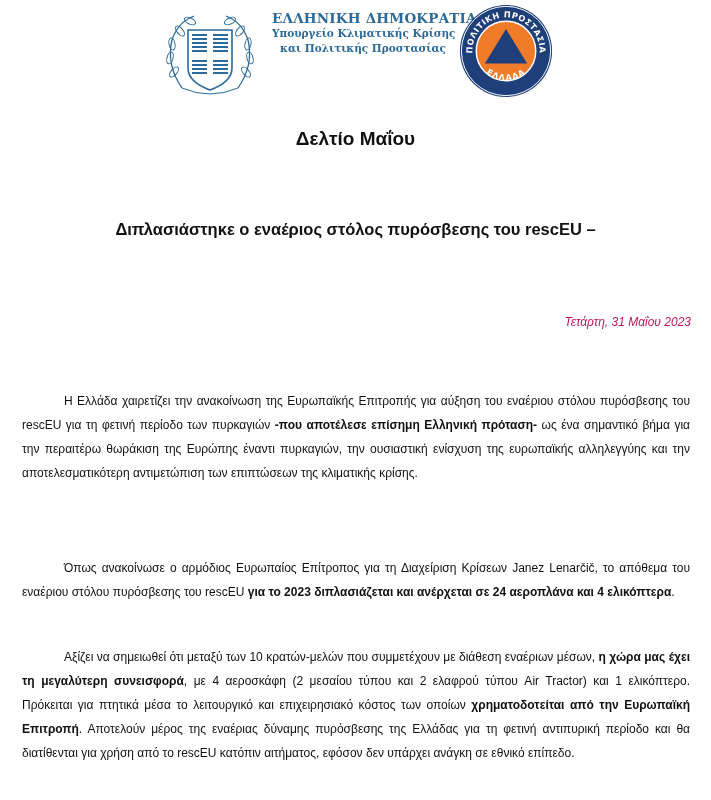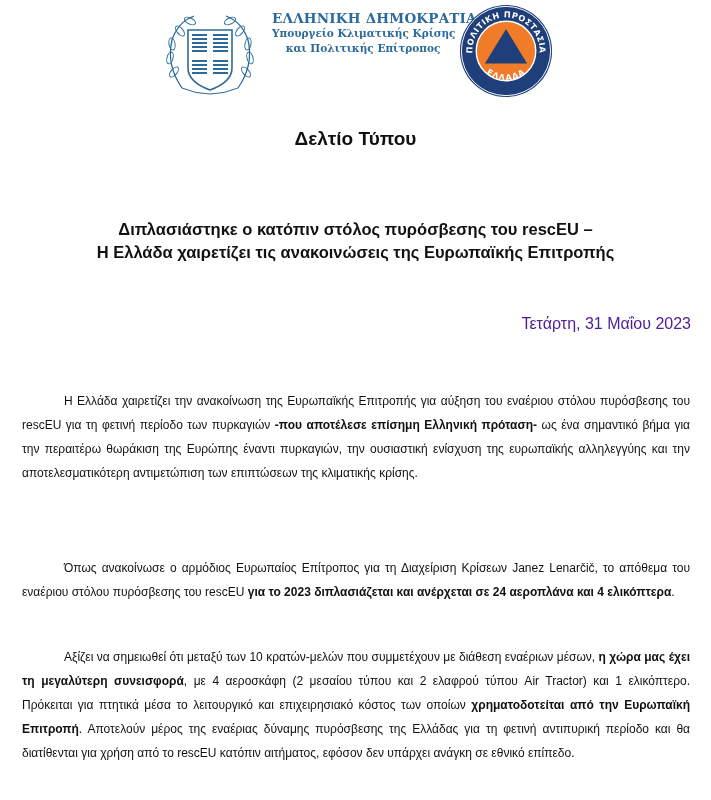--- a/index.html
+++ b/index.html
@@ -5,21 +5,21 @@
   html, body { margin: 0; padding: 0; background: #ffffff; }
   body { width: 711px; height: 800px; overflow: hidden; position: relative; font-family: "DejaVu Sans", "Liberation Sans", sans-serif; color: #1a1a1a; }
   .header { position: absolute; top: 0; left: 0; width: 711px; height: 110px; }
   .emblem { position: absolute; left: 160px; top: 10px; width: 100px; height: 90px; }
   .agency { position: absolute; left: 458px; top: 3px; width: 96px; height: 96px; }
   .gov-text { position: absolute; left: 272px; top: 10px; width: 182px; text-align: center; font-family: "DejaVu Serif", "Liberation Serif", serif; color: #2b6a9b; }
   .gov-title { font-size: 13.5px; font-weight: bold; letter-spacing: 0.2px; white-space: nowrap; }
   .gov-ministry { font-size: 10.5px; font-weight: bold; line-height: 15px; white-space: nowrap; }
   .doc-type { position: absolute; top: 128px; left: 0; width: 711px; text-align: center; font-family: "Liberation Sans", sans-serif; font-weight: bold; font-size: 19px; color: #111; }
   .headline { position: absolute; top: 218px; left: 0; width: 711px; text-align: center; font-family: "Liberation Sans", sans-serif; font-weight: bold; font-size: 16.5px; line-height: 23px; color: #111; }
-  .date { position: absolute; top: 315px; right: 20px; font-family: "Liberation Sans", sans-serif; font-size: 16px; color: #4c1d95; }
+  .date { position: absolute; top: 315px; right: 20px; font-family: "Liberation Sans", sans-serif; font-style: italic; font-size: 12px; color: #be185d; }
   .para { position: absolute; left: 22px; width: 668px; font-family: "Liberation Sans", sans-serif; font-size: 12px; line-height: 24px; text-align: justify; text-indent: 42px; color: #111; }
   .p1 { top: 377px; }
   .p2 { top: 544px; }
   .p3 { top: 633px; }
   b { font-weight: bold; }
 </style>
 </head>
 <body>
 
 <div class="header">
@@ -61,21 +61,21 @@
         <rect x="53" y="54" width="15" height="2"></rect>
         <rect x="53" y="58" width="15" height="2"></rect>
         <rect x="53" y="62" width="15" height="2"></rect>
     </g>
   </svg>
 
   <div class="gov-text">
     <div class="gov-title">ΕΛΛΗΝΙΚΗ ΔΗΜΟΚΡΑΤΙΑ</div>
     <div class="gov-ministry">
       <div>Υπουργείο Κλιματικής Κρίσης</div>
-      <div>και Πολιτικής Επίτροπος</div>
+      <div>και Πολιτικής Προστασίας</div>
     </div>
   </div>
 
   <svg class="agency" viewBox="0 0 100 100">
     <defs>
       <path id="arcTop" d="M15 50 A35 35 0 0 1 85 50"></path>
       <path id="arcBot" d="M28 72 A33 33 0 0 0 72 72"></path>
     </defs>
     <circle cx="50" cy="50" r="48" fill="#1f3f7a"></circle>
     <circle cx="50" cy="50" r="46.5" fill="none" stroke="#ffffff" stroke-width="1"></circle>
@@ -83,25 +83,24 @@
     <polygon points="50,27 72,63 28,63" fill="#1f3f7a"></polygon>
     <text font-family="DejaVu Sans, sans-serif" font-size="8.5" font-weight="bold" fill="#ffffff" letter-spacing="0.6">
       <textPath href="#arcTop" startOffset="50%" text-anchor="middle">ΠΟΛΙΤΙΚΗ ΠΡΟΣΤΑΣΙΑ</textPath>
     </text>
     <text font-family="DejaVu Sans, sans-serif" font-size="8.5" font-weight="bold" fill="#ffffff" letter-spacing="1">
       <textPath href="#arcBot" startOffset="50%" text-anchor="middle">ΕΛΛΑΔΑ</textPath>
     </text>
   </svg>
 </div>
 
-<div class="doc-type">Δελτίο Τύπου</div>
+<div class="doc-type">Δελτίο Μαΐου</div>
 
 <div class="headline">
-  <div>Διπλασιάστηκε ο κατόπιν στόλος πυρόσβεσης του rescEU –</div>
-  <div>Η Ελλάδα χαιρετίζει τις ανακοινώσεις της Ευρωπαϊκής Επιτροπής</div>
+  <div>Διπλασιάστηκε ο εναέριος στόλος πυρόσβεσης του rescEU –</div>
 </div>
 
 <div class="date">Τετάρτη, 31 Μαΐου 2023</div>
 
 <p class="para p1"><span>Η Ελλάδα χαιρετίζει την ανακοίνωση της Ευρωπαϊκής Επιτροπής για αύξηση του εναέριου στόλου πυρόσβεσης του rescEU για τη φετινή περίοδο των πυρκαγιών </span><b>-που αποτέλεσε επίσημη Ελληνική πρόταση-</b><span> ως ένα σημαντικό βήμα για την περαιτέρω θωράκιση της Ευρώπης έναντι πυρκαγιών, την ουσιαστική ενίσχυση της ευρωπαϊκής αλληλεγγύης και την αποτελεσματικότερη αντιμετώπιση των επιπτώσεων της κλιματικής κρίσης.</span></p>
 
 <p class="para p2"><span>Όπως ανακοίνωσε ο αρμόδιος Ευρωπαίος Επίτροπος για τη Διαχείριση Κρίσεων Janez Lenarčič, το απόθεμα του εναέριου στόλου πυρόσβεσης του rescEU </span><b>για το 2023 διπλασιάζεται και ανέρχεται σε 24 αεροπλάνα και 4 ελικόπτερα</b><span>.</span></p>
 
 <p class="para p3"><span>Αξίζει να σημειωθεί ότι μεταξύ των 10 κρατών-μελών που συμμετέχουν με διάθεση εναέριων μέσων, </span><b>η χώρα μας έχει τη μεγαλύτερη συνεισφορά</b><span>, με 4 αεροσκάφη (2 μεσαίου τύπου και 2 ελαφρού τύπου Air Tractor) και 1 ελικόπτερο. Πρόκειται για πτητικά μέσα το λειτουργικό και επιχειρησιακό κόστος των οποίων </span><b>χρηματοδοτείται από την Ευρωπαϊκή Επιτροπή</b><span>.  Αποτελούν μέρος της εναέριας δύναμης πυρόσβεσης της Ελλάδας για τη φετινή αντιπυρική περίοδο και θα διατίθενται για χρήση από το rescEU κατόπιν αιτήματος, εφόσον δεν υπάρχει ανάγκη σε εθνικό επίπεδο.</span></p>
 

